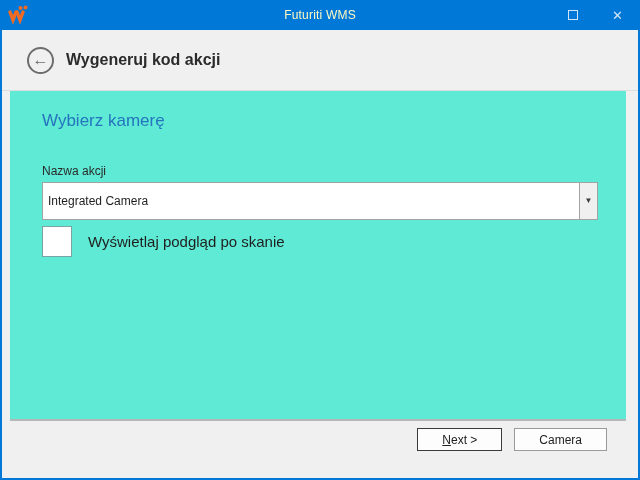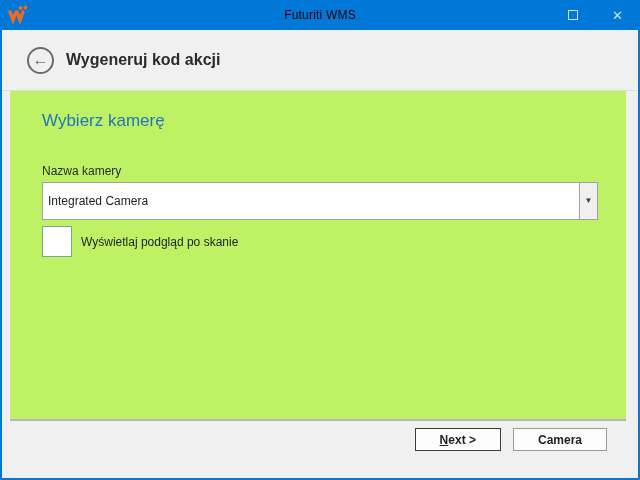--- a/index.html
+++ b/index.html
@@ -21,21 +21,21 @@
     height:30px;flex:0 0 30px;
     margin:0 -2px;
     background:var(--titlebar-blue,#0078d7);
     display:flex;align-items:center;justify-content:center;
   }
   .logo{
     position:absolute;left:7px;top:4px;width:22px;height:20px;
     display:flex;align-items:center;justify-content:center;
   }
   .win-title{
-    color:#000000;font-size:12px;letter-spacing:.2px;
+    color:#fef9c3;font-size:12px;letter-spacing:.2px;
   }
   .win-buttons{
     position:absolute;right:0;top:0;height:30px;display:flex;
   }
   .win-btn{
     width:45px;height:30px;display:flex;align-items:center;justify-content:center;
     color:#d2e5f8;cursor:default;
   }
   .max-glyph{
     width:10px;height:10px;border:1px solid #d2e5f8;display:inline-block;
@@ -55,21 +55,21 @@
     color:#6d6d6d;background:transparent;cursor:default;
   }
   .back-arrow{font-size:16px;line-height:16px;margin-top:-1px;}
   .header-title{
     margin-left:12px;font-size:16px;font-weight:bold;color:#2b2b2b;
   }
   
   .panel{
     flex:0 0 330px;height:330px;
     margin:0 12px 0 8px;
-    background:#bef264;
+    background:#5eead4;
     border-bottom:2px solid #b7b7b7;
     padding:20px 28px 0 32px;
   }
   .section-heading{
     margin:0;font-size:17px;font-weight:normal;
     color:var(--heading-blue,#2574bd);
   }
   .field-label{
     margin-top:33px;font-size:12px;color:#2a2a2a;
   }
@@ -90,34 +90,34 @@
   .combo-arrow{font-size:8px;color:#3a3a3a;line-height:8px;}
   .check-row{
     margin-top:6px;display:flex;align-items:center;
   }
   .checkbox{
     width:30px;height:31px;background:#fff;
     border:1px solid var(--checkbox-border-teal,#7da2a4);
     display:inline-block;
   }
   .check-label{
-    margin-left:9px;font-size:12px;color:#1f1f1f;
+    margin-left:16px;font-size:15px;color:#1f1f1f;
   }
   
   .footer{
     flex:1;background:#f0f0f0;
     display:flex;justify-content:flex-end;align-items:flex-start;
     padding:7px 31px 0 0;gap:12px;
   }
   .btn{
     min-width:76px;height:23px;
     font-family:"Liberation Sans","DejaVu Sans",sans-serif;
     font-size:12px;color:#222;
     background:#fdfdfd;border:1px solid #9a9a9a;
-    padding:0 24px;cursor:default;font-weight:bold;
+    padding:0 24px;cursor:default;
   }
   .btn-default{border:1px solid #3b3b3b;}
   .btn u{text-decoration:underline;}
 </style>
 </head>
 <body>
 
 <div class="window">
 
   <div class="titlebar">
@@ -147,21 +147,21 @@
   <div class="header">
     <div class="back-btn">
       <span class="back-arrow">←</span>
     </div>
     <span class="header-title">Wygeneruj kod akcji</span>
   </div>
 
   <div class="panel">
     <h1 class="section-heading">Wybierz kamerę</h1>
 
-    <div class="field-label">Nazwa kamery</div>
+    <div class="field-label">Nazwa akcji</div>
 
     <div class="combobox">
       <span class="combo-value">Integrated Camera</span>
       <span class="combo-btn">
         <span class="combo-arrow">▼</span>
       </span>
     </div>
 
     <div class="check-row">
       <span class="checkbox"></span>

